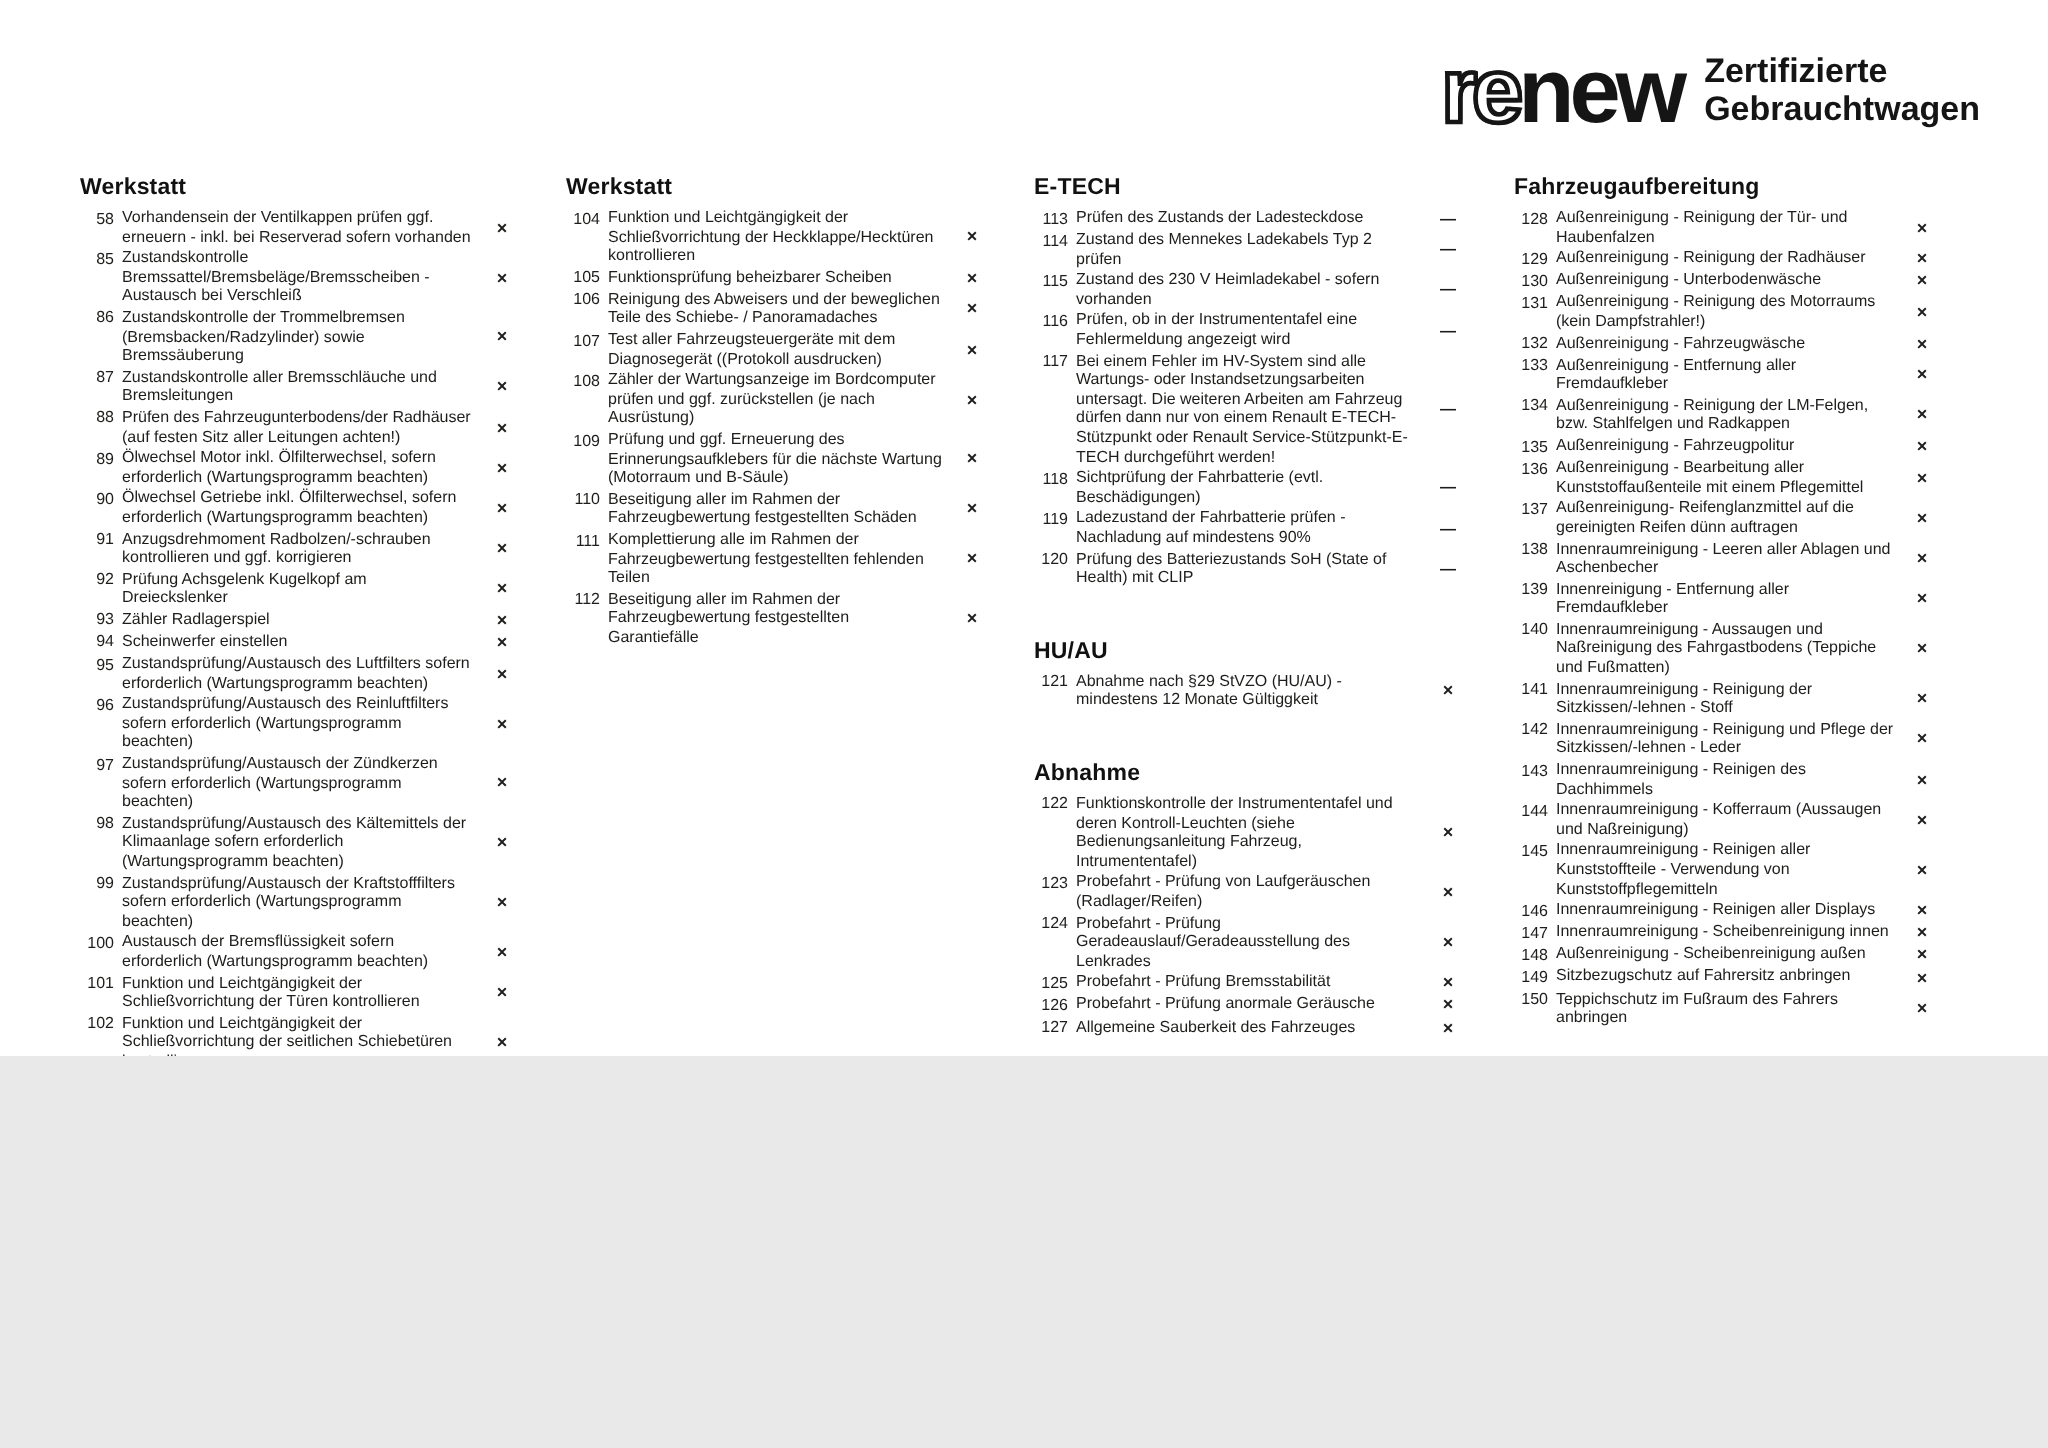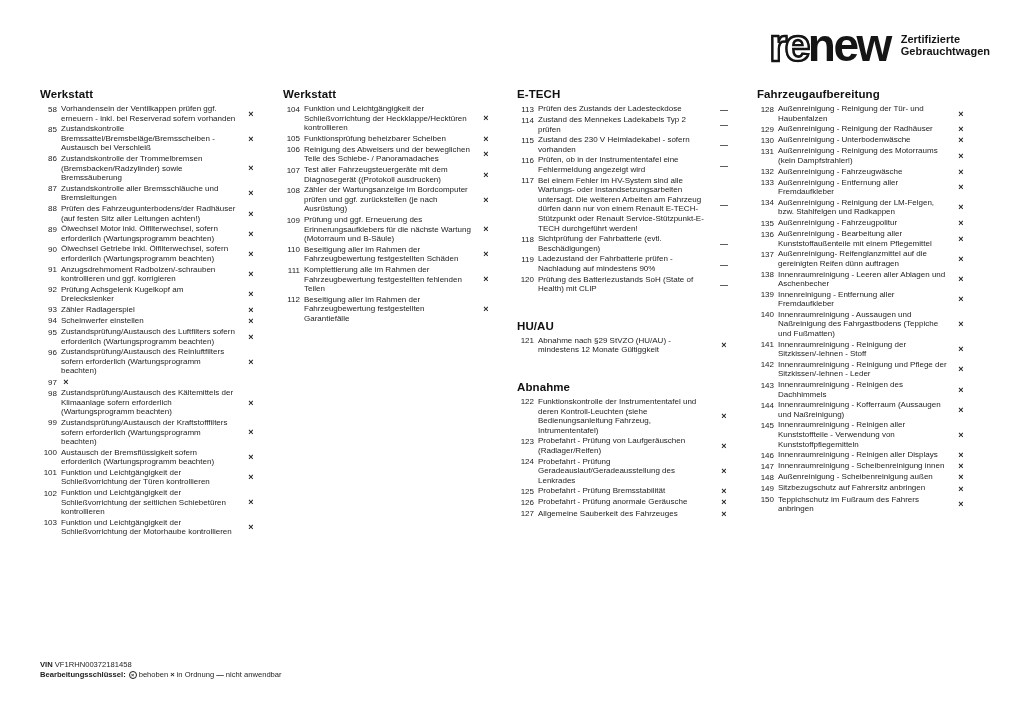--- a/index.html
+++ b/index.html
@@ -1,28 +1,28 @@
 <!DOCTYPE html>
 <html><head>
 <meta charset="utf-8">
 <style>
   * { margin:0; padding:0; box-sizing:border-box; }
   html,body { background:#e9e9e9; }
   .page {
-    position:relative; width:1024px; height:724px; background:#ffffff;
+    position:relative; width:1024px; height:528px; background:#ffffff;
     font-family:"Liberation Sans","DejaVu Sans",sans-serif;
     color:#1d1d1b; overflow:hidden; margin:0 auto;
   }
   
   .logo { position:absolute; top:22px; right:34px; display:flex; align-items:center; }
   .logo-word { font-size:46px; font-weight:800; letter-spacing:-2.5px; line-height:1; display:flex; }
   .logo-re { color:#ffffff; -webkit-text-stroke:2.3px #151515;
              text-shadow:-1px -1px 0 #151515,1px -1px 0 #151515,-1px 1px 0 #151515,1px 1px 0 #151515; }
   .logo-new { color:#151515; }
-  .logo-tagline { margin-left:11px; font-size:11px; font-weight:700; line-height:1.12; color:#151515; }
+  .logo-tagline { margin-left:11px; font-size:17px; font-weight:700; line-height:1.12; color:#151515; }
   
   .columns { position:absolute; top:88px; left:0; width:100%; }
   .col { position:absolute; top:0; }
   .col-0 { left:40px;  width:220px; }
   .col-1 { left:283px; width:212px; }
   .col-2 { left:517px; width:216px; }
   .col-3 { left:757px; width:213px; }
   .section + .section { margin-top:26px; }
   .section-title { font-size:11.5px; font-weight:700; margin:0 0 4px 0; color:#111; letter-spacing:0.1px; }
   .item { display:flex; align-items:stretch; margin-bottom:1px; }
@@ -122,20 +122,21 @@
             <span class="item-text">Zustandsprüfung/Austausch des Luftfilters sofern erforderlich (Wartungsprogramm beachten)</span>
             <span class="item-mark">×</span>
           </div>
           <div class="item">
             <span class="item-num">96</span>
             <span class="item-text">Zustandsprüfung/Austausch des Reinluftfilters sofern erforderlich (Wartungsprogramm beachten)</span>
             <span class="item-mark">×</span>
           </div>
           <div class="item">
             <span class="item-num">97</span>
+            <span class="item-text">Zustandsprüfung/Austausch der Zündkerzen sofern erforderlich (Wartungsprogramm beachten)</span>
             <span class="item-mark">×</span>
           </div>
           <div class="item">
             <span class="item-num">98</span>
             <span class="item-text">Zustandsprüfung/Austausch des Kältemittels der Klimaanlage sofern erforderlich (Wartungsprogramm beachten)</span>
             <span class="item-mark">×</span>
           </div>
           <div class="item">
             <span class="item-num">99</span>
             <span class="item-text">Zustandsprüfung/Austausch der Kraftstofffilters sofern erforderlich (Wartungsprogramm beachten)</span>

